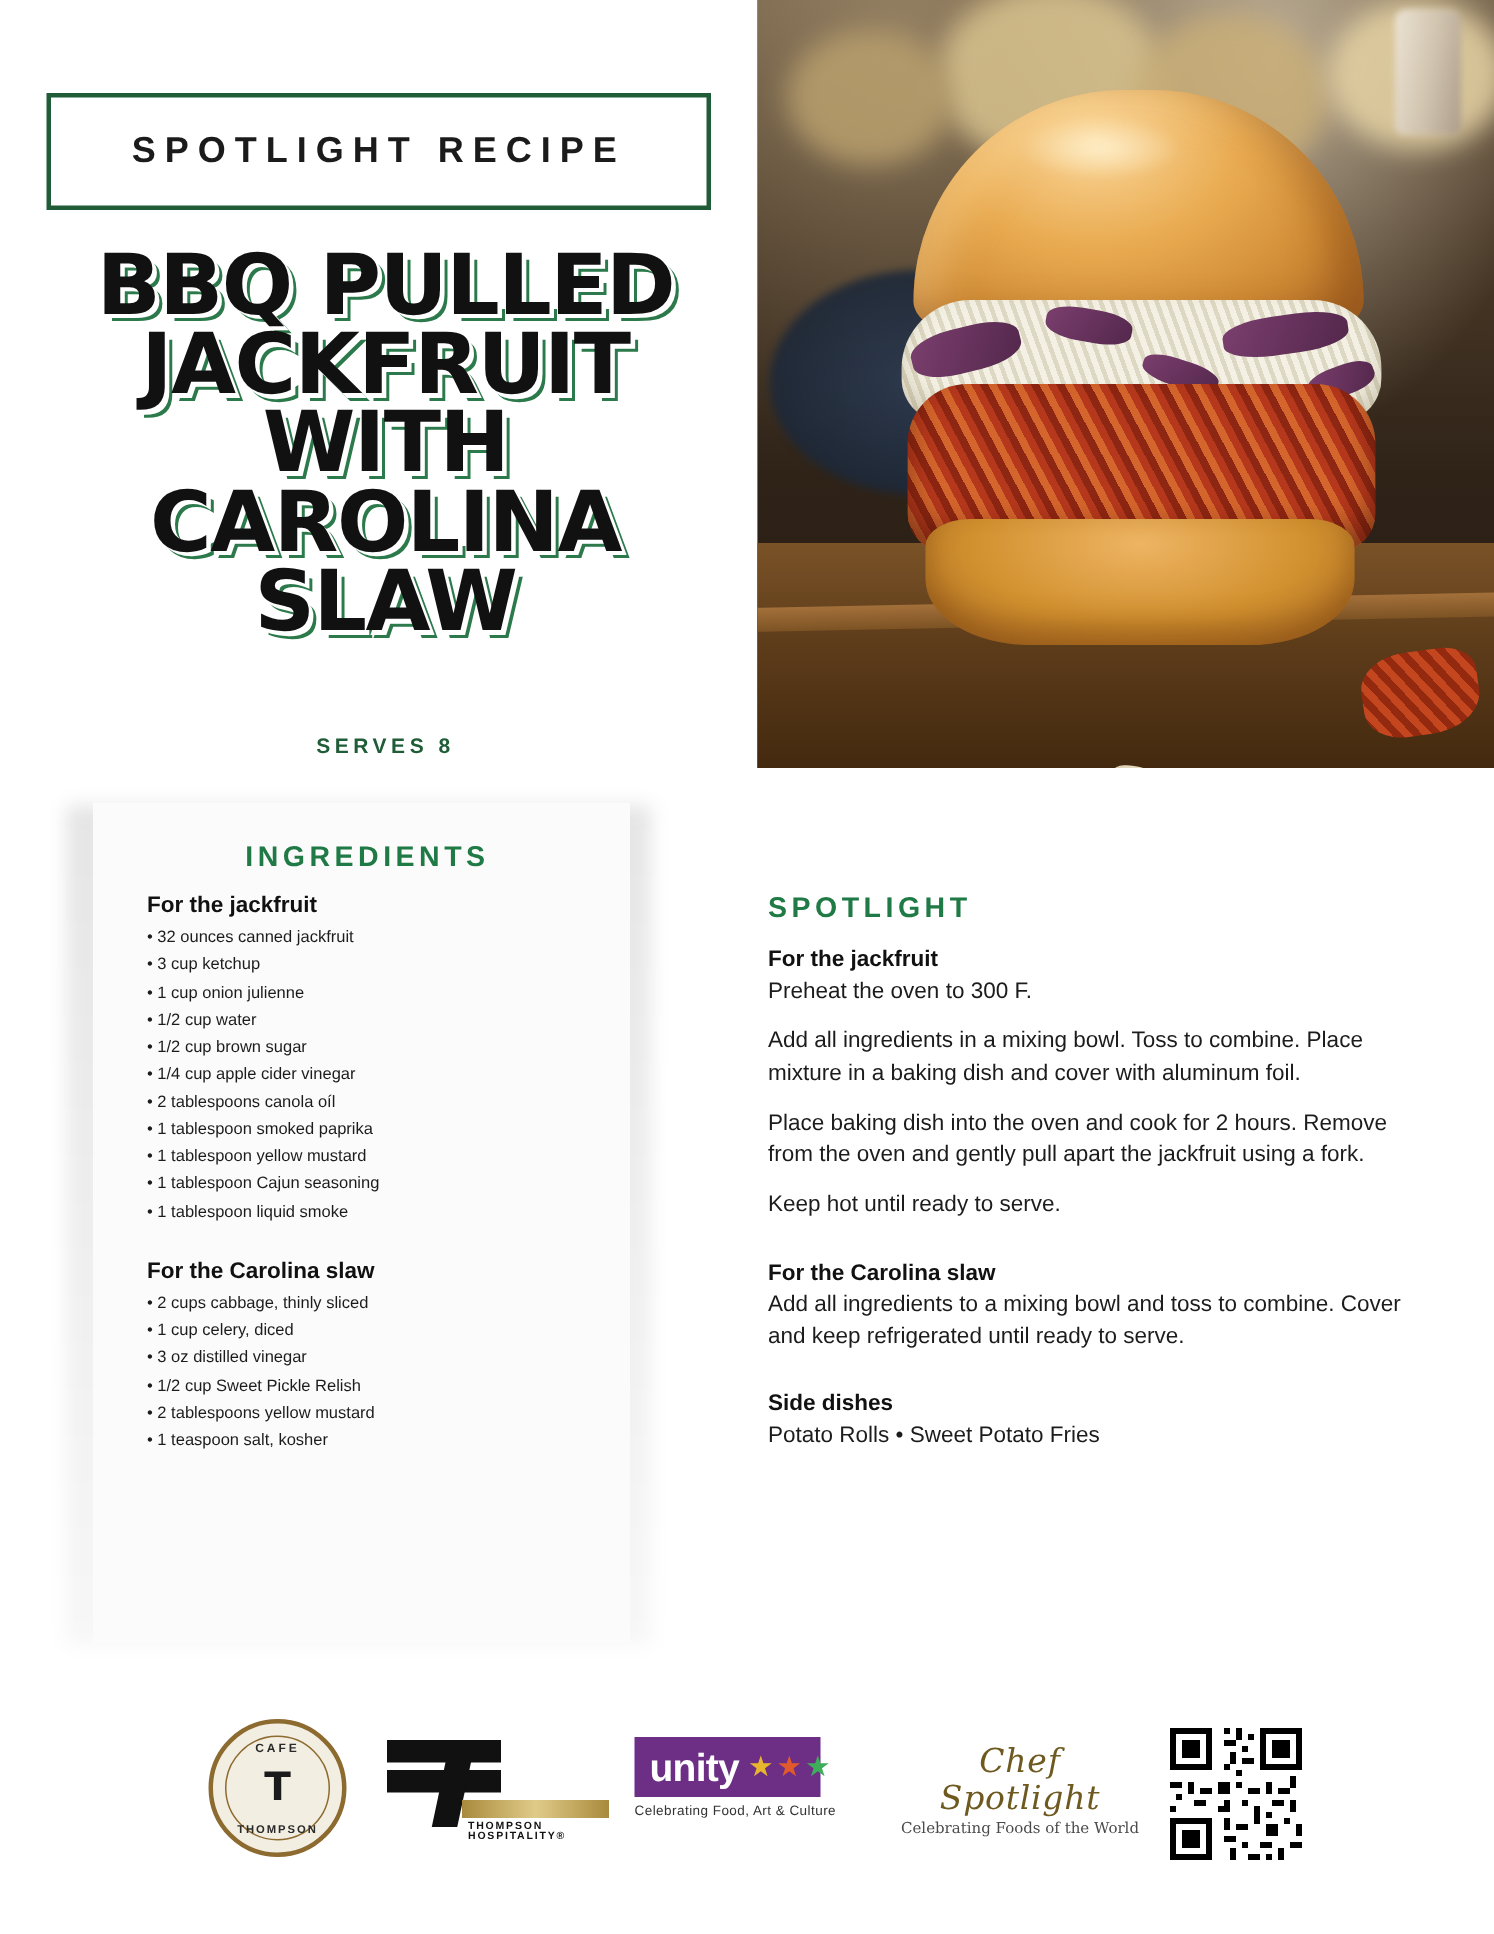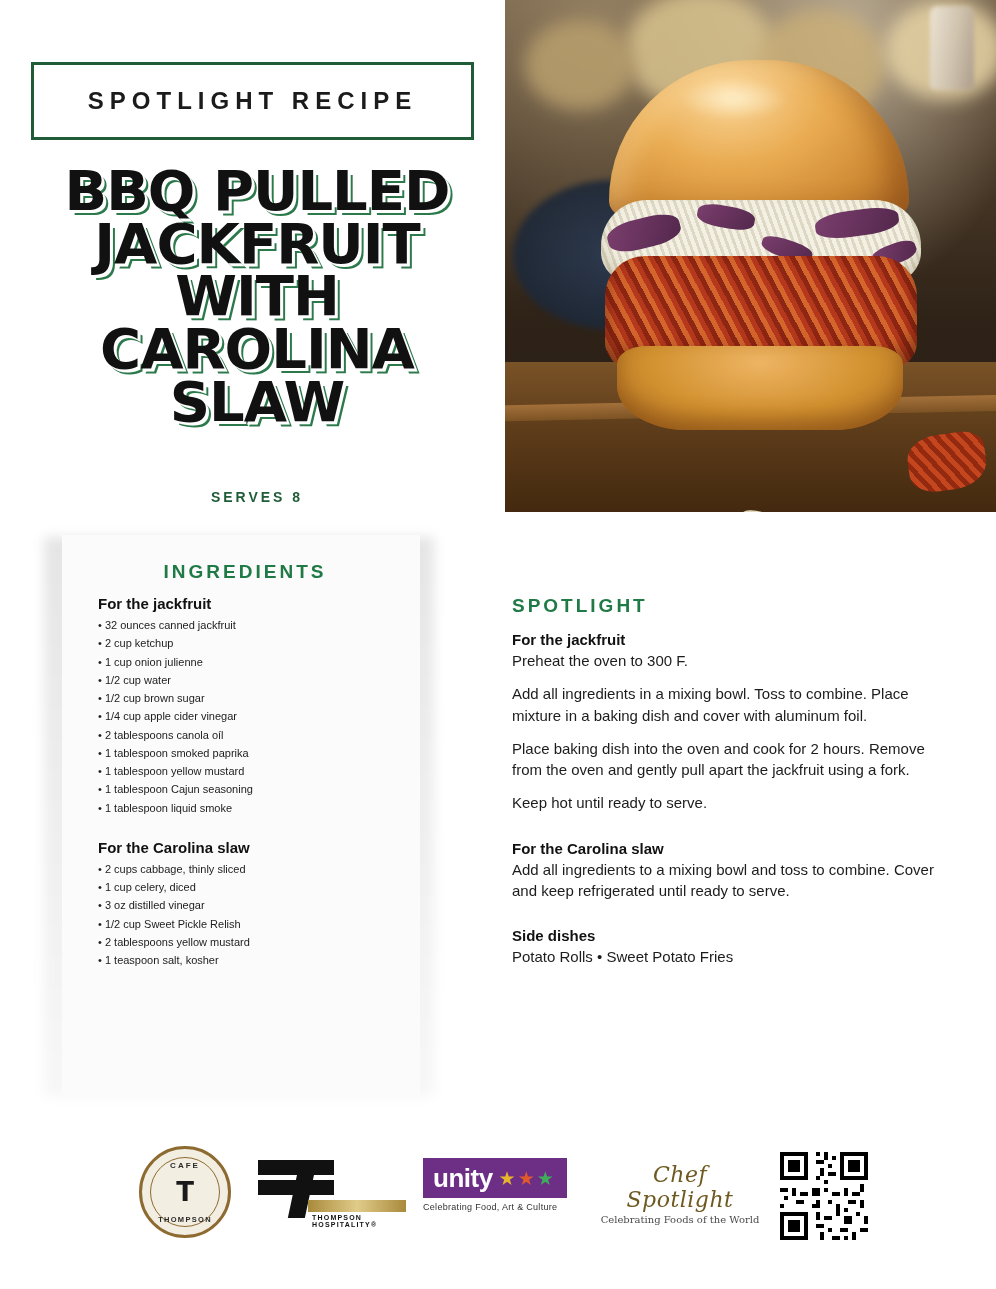--- a/index.html
+++ b/index.html
@@ -242,21 +242,21 @@
     position: absolute; left: 50px; top: 44px; width: 98px; height: 12px;
     background: linear-gradient(90deg,#a98a3c,#e0cb89,#a98a3c);
   }
   .logo-thompson .tname {
     position: absolute; left: 54px; top: 58px;
     font-size: 7px; font-weight: bold; letter-spacing: 1.2px; color: #111;
   }
 
   .logo-unity { position: absolute; left: 423px; top: 20px; width: 162px; height: 72px; }
   .logo-unity .band {
-    position: absolute; left: 0; top: 0; width: 144px; height: 40px; background: #6d2e86;
+    position: absolute; left: 0; top: 0; width: 124px; height: 40px; background: #6d2e86;
     display: flex; align-items: center; padding-left: 10px; gap: 6px;
   }
   .logo-unity .uword {
     color: #ffffff; font-size: 26px; font-weight: bold; letter-spacing: -0.5px;
   }
   .logo-unity .stars { display: flex; gap: 2px; font-size: 19px; line-height: 1; }
   .logo-unity .s1 { color: #e8b62c; }
   .logo-unity .s2 { color: #e05a2b; }
   .logo-unity .s3 { color: #3fae5a; }
   .logo-unity .tag {
@@ -327,21 +327,21 @@
 
   <div class="serves">SERVES 8</div>
 
   <div class="ing-shadow"></div>
   <div class="ing-card">
     <div class="ing-title">INGREDIENTS</div>
 
     <div class="ing-sub">For the jackfruit</div>
     <ul class="ing-list">
       <li>• 32 ounces canned jackfruit</li>
-      <li>• 2 cup ketchup</li>
+      <li>• 3 cup ketchup</li>
       <li>• 1 cup onion julienne</li>
       <li>• 1/2 cup water</li>
       <li>• 1/2 cup brown sugar</li>
       <li>• 1/4 cup apple cider vinegar</li>
       <li>• 2 tablespoons canola oíl</li>
       <li>• 1 tablespoon smoked paprika</li>
       <li>• 1 tablespoon yellow mustard</li>
       <li>• 1 tablespoon Cajun seasoning</li>
       <li>• 1 tablespoon liquid smoke</li>
     </ul>

